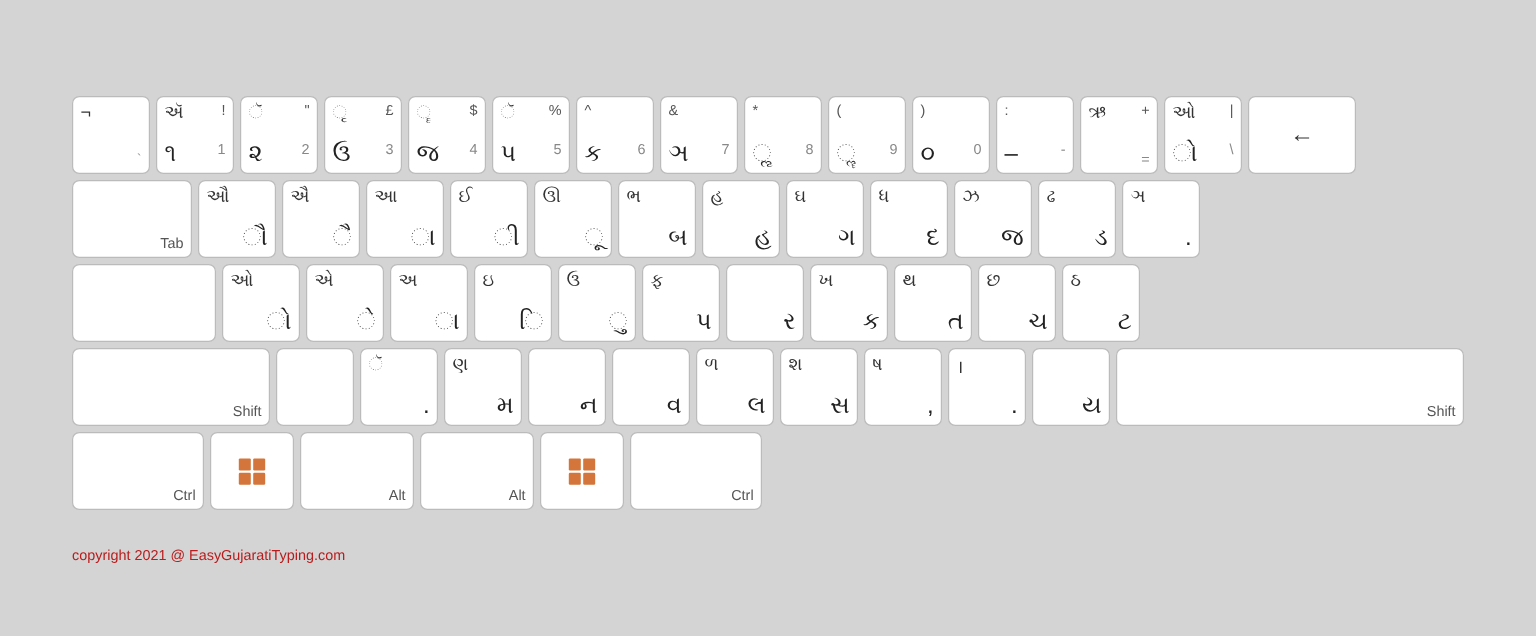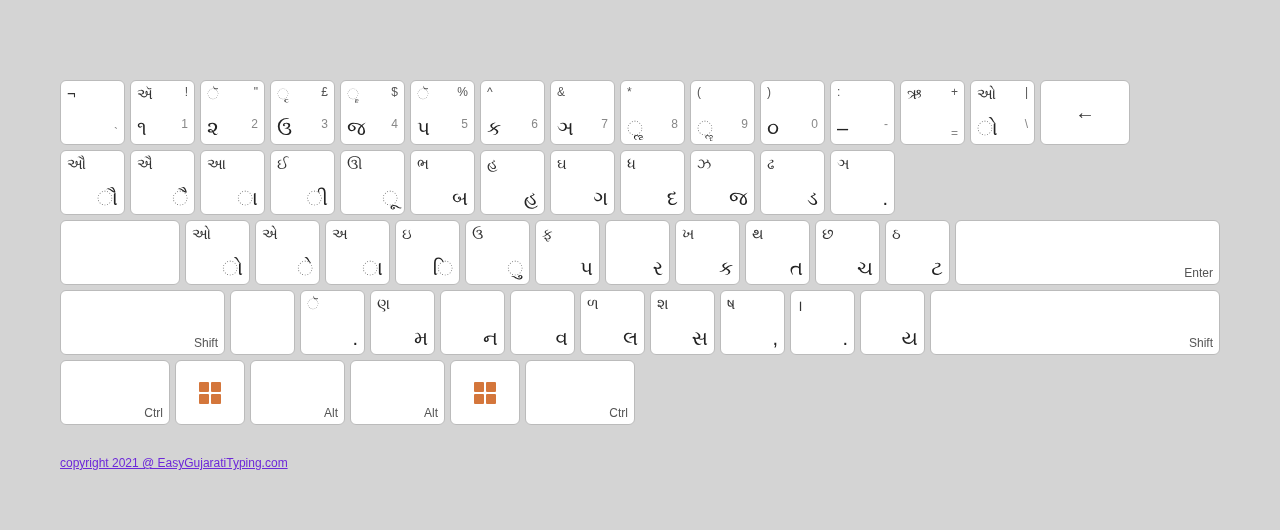--- a/index.html
+++ b/index.html
@@ -66,22 +66,21 @@
       width: 1220px;
       padding: 0 30px;
       margin-top: 6px;
     }
     .footer-left {
       font-size: 12px;
       color: #555;
     }
     .footer-right {
       font-size: 12px;
-      color: #6d28d9;
-      text-decoration: underline;
+      color: #b91c1c;
     }
     .key-inner {
       display: flex;
       flex-direction: column;
       height: 100%;
       justify-content: space-between;
     }
     .key-top {
       display: flex;
       justify-content: space-between;
@@ -259,20 +258,28 @@
             <span class="key-num">\</span>
           </div>
       </div>
     </div>
     <div class="key wide-backspace" style="min-width:90px">
       <div class="backspace-arrow">←</div>
     </div>
   </div>
 
   <div class="row">
+    <div class="key wide-tab" style="min-width:100px">
+      <div class="key-inner">
+        <div class="key-top"></div>
+        <div class="key-bottom">
+            <span style="font-size:12px;color:#555">Tab</span>
+          </div>
+      </div>
+    </div>
     <div class="key" style="min-width:65px">
       <div class="key-inner">
         <div class="key-top">
             <span class="key-guj-top">ઔ</span>
           </div>
         <div class="key-bottom">
             <span class="key-guj-main">ૌ</span>
           </div>
       </div>
     </div>
@@ -495,28 +502,20 @@
           </div>
       </div>
     </div>
     <div class="key" style="min-width:65px">
       <div class="key-inner">
         <div class="key-top">
             <span class="key-guj-top">ઠ</span>
           </div>
         <div class="key-bottom">
             <span class="key-guj-main">ટ</span>
-          </div>
-      </div>
-    </div>
-    <div class="key" style="flex-grow:1">
-      <div class="key-inner">
-        <div class="key-top"></div>
-        <div class="key-bottom">
-            <span style="font-size:12px;color:#555">Enter</span>
           </div>
       </div>
     </div>
   </div>
 
   <div class="row">
     <div class="key" style="min-width:165px">
       <div class="key-inner">
         <div class="key-top"></div>
         <div class="key-bottom">

